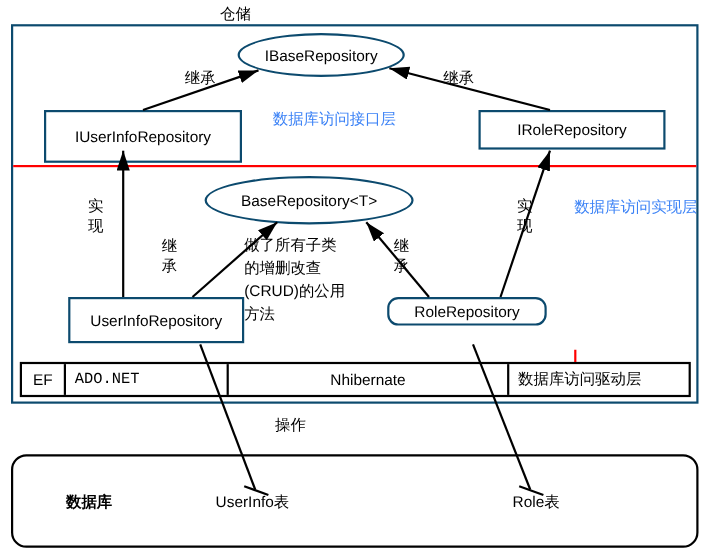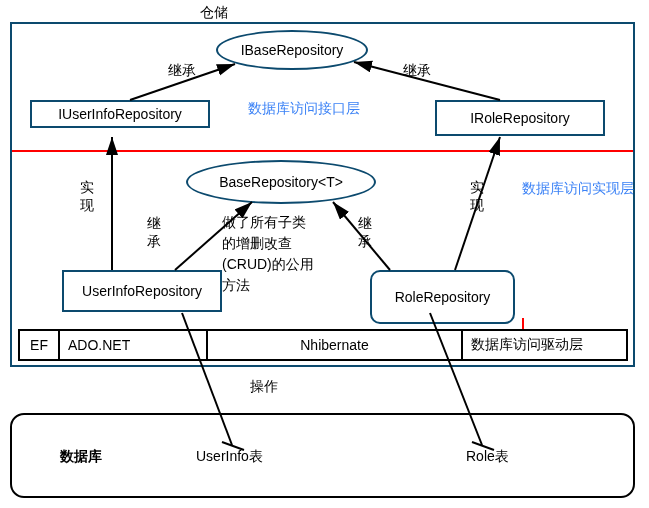--- a/index.html
+++ b/index.html
@@ -90,21 +90,21 @@
 <div class="canvas">
 
   <div class="label" style="left:200px; top:4px;">仓储</div>
 
   <div class="box" style="left:10px; top:22px; width:625px; height:345px; background:transparent; align-items:flex-start;"></div>
 
   <div class="box ellipse" style="left:216px; top:30px; width:152px; height:40px;">
     <span>IBaseRepository</span>
   </div>
 
-  <div class="box" style="left:30px; top:100px; width:180px; height:28px;">
+  <div class="box" style="left:40px; top:100px; width:180px; height:48px;">
     <span>IUserInfoRepository</span>
   </div>
 
   <div class="box" style="left:435px; top:100px; width:170px; height:36px;">
     <span>IRoleRepository</span>
   </div>
 
   <div class="label red" style="left:248px; top:100px;">数据库访问接口层</div>
 
   <div class="label" style="left:168px; top:62px;">继承</div>
@@ -118,39 +118,39 @@
 
   <div class="label" style="left:222px; top:212px; white-space:pre; line-height:1.5;">做了所有子类
 的增删改查
 (CRUD)的公用
 方法</div>
 
   <div class="box" style="left:62px; top:270px; width:160px; height:42px; border-radius:0;">
     <span>UserInfoRepository</span>
   </div>
 
-  <div class="box" style="left:370px; top:270px; width:145px; height:54px; border-radius:10px;">
+  <div class="box" style="left:352px; top:270px; width:145px; height:26px; border-radius:10px;">
     <span>RoleRepository</span>
   </div>
 
   <div class="label red" style="left:522px; top:180px;">数据库访问实现层</div>
 
   <div class="label vtext" style="left:80px; top:178px; white-space:pre;">实
 现</div>
   <div class="label vtext" style="left:470px; top:178px; white-space:pre;">实
 现</div>
 
   <div class="label vtext" style="left:147px; top:214px; white-space:pre;">继
 承</div>
   <div class="label vtext" style="left:358px; top:214px; white-space:pre;">继
 承</div>
 
   <div class="tech-row" style="left:18px; top:329px; width:610px; height:32px;">
     <div class="tech-cell" style="width:40px; justify-content:center;">EF</div>
-    <div class="tech-cell" style="width:148px;">ADO.NET</div>
+    <div class="tech-cell" style="width:148px;font-family:Liberation Mono, monospace;">ADO.NET</div>
     <div class="tech-cell" style="width:255px; justify-content:center;">Nhibernate</div>
     <div class="tech-cell" style="flex:1;">数据库访问驱动层</div>
   </div>
 
   <div class="label" style="left:250px; top:378px;">操作</div>
 
   <div class="db-box" style="left:10px; top:413px; width:625px; height:85px;"></div>
   <div class="label bold" style="left:60px; top:448px;">数据库</div>
   <div class="label" style="left:196px; top:448px;">UserInfo表</div>
   <div class="label" style="left:466px; top:448px;">Role表</div>

